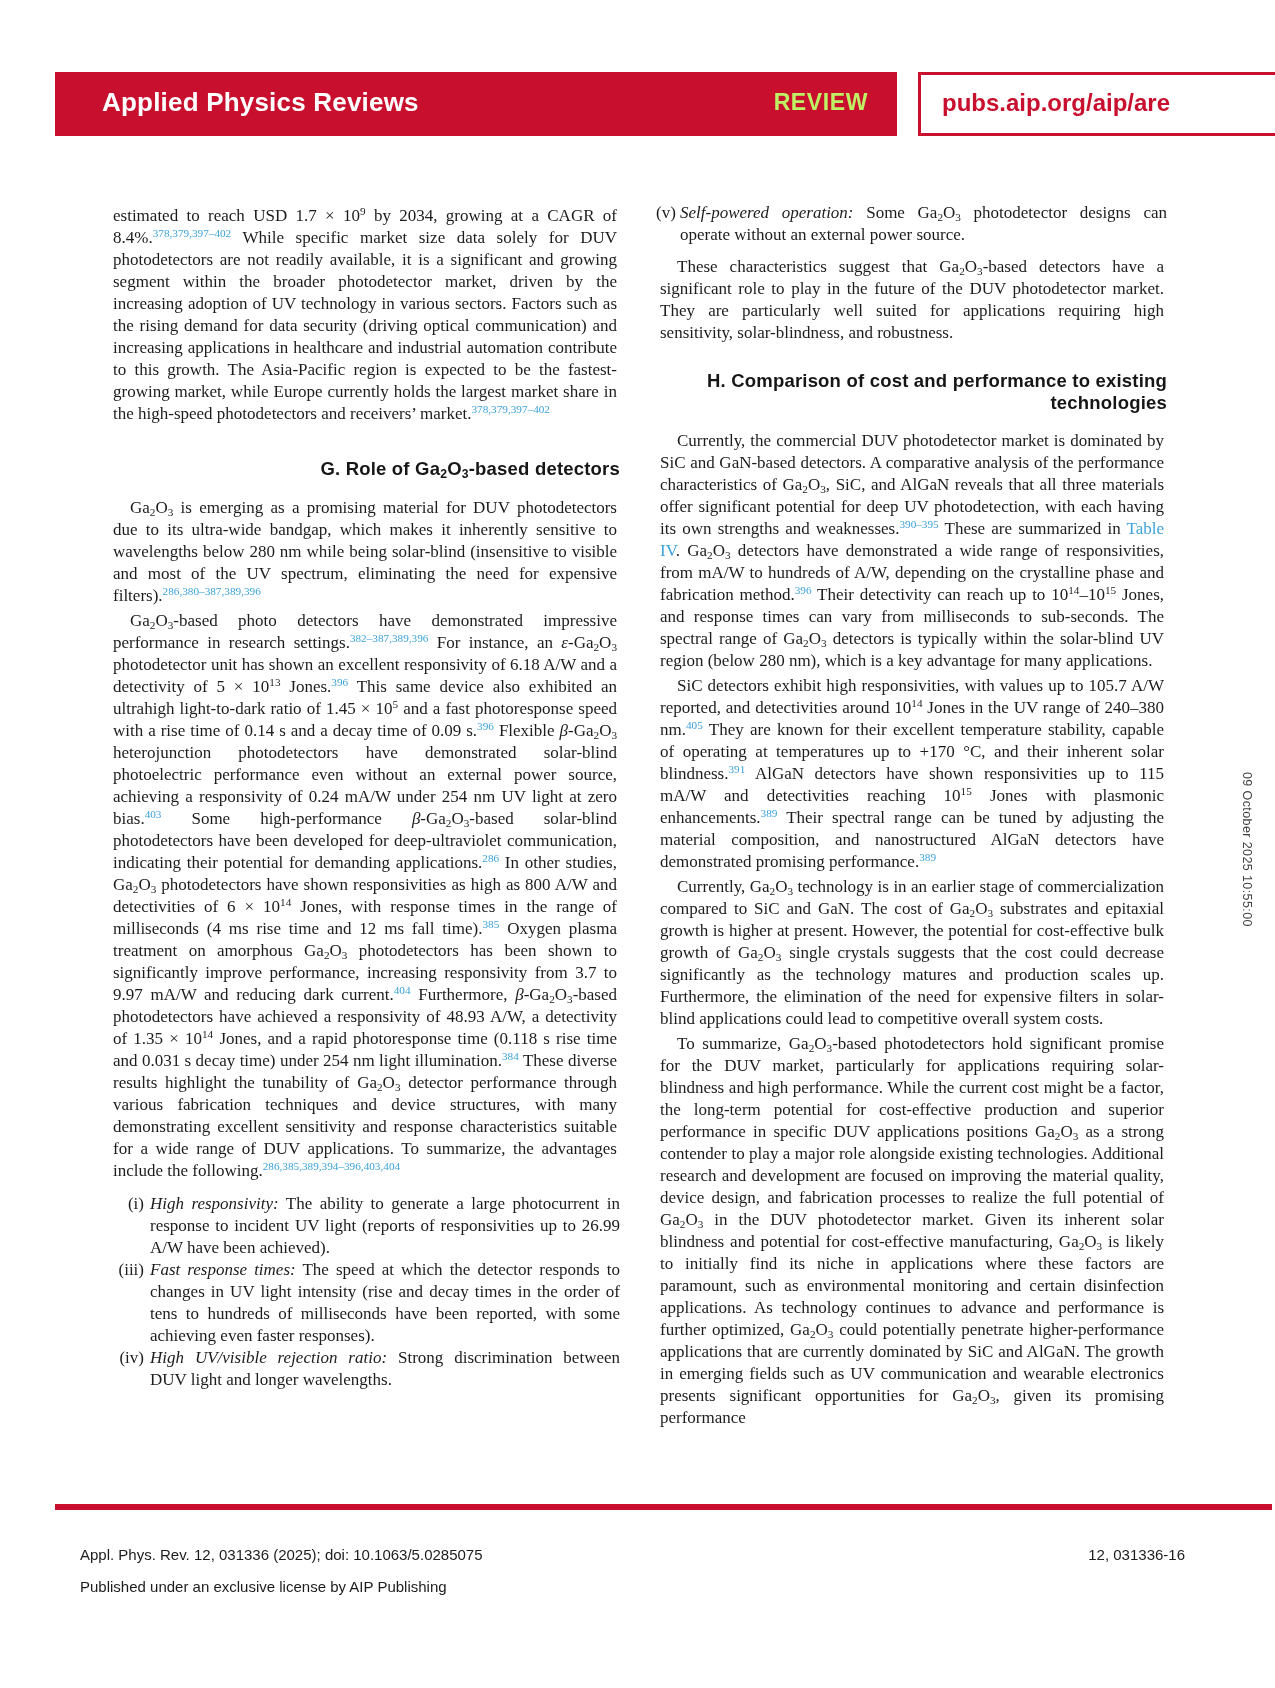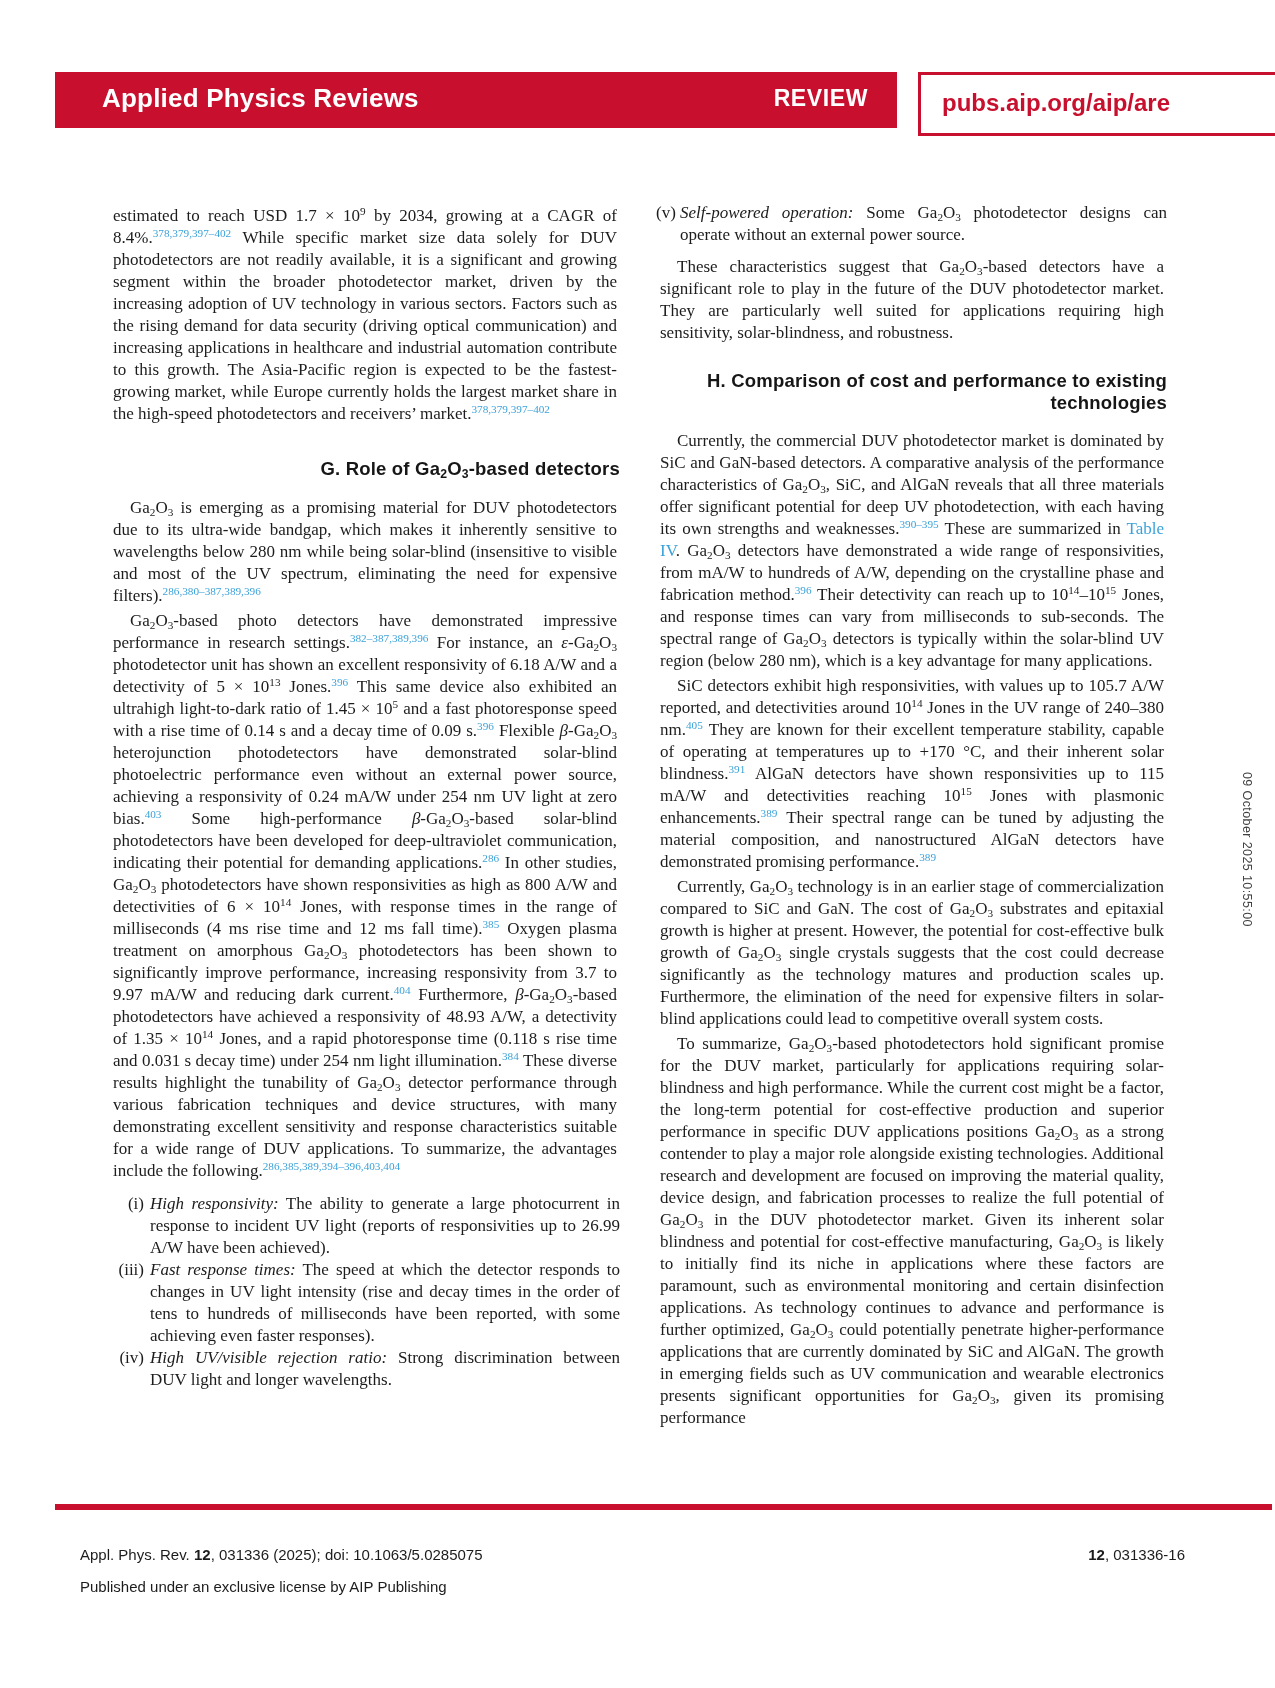--- a/index.html
+++ b/index.html
@@ -1,27 +1,27 @@
 <!DOCTYPE html>
 <html lang="en" style="--red: #c8102e; --link: #3ba2d9;"><head>
 <meta charset="utf-8">
 <style>
   html,body{margin:0;padding:0;background:#ffffff;}
   body{width:1275px;height:1688px;overflow:hidden;}
   .page{position:relative;width:1275px;height:1688px;background:#fff;
         font-family:"Liberation Serif",serif;color:#1c1c1c;}
 
   
-  .banner{position:absolute;left:55px;top:72px;width:842px;height:56px;background:var(--red);}
+  .banner{position:absolute;left:55px;top:72px;width:842px;height:64px;background:var(--red);}
   .jtitle{position:absolute;left:47px;top:50%;transform:translateY(-54%);
           font-family:"Liberation Sans",sans-serif;font-weight:700;font-size:26px;
           color:#fff;letter-spacing:.2px;white-space:nowrap;}
   .jtype{position:absolute;right:29px;top:50%;transform:translateY(-54%);
          font-family:"Liberation Sans",sans-serif;font-weight:700;font-size:23px;
-         color:#ffffff;letter-spacing:.6px;}
+         color:#bef264;letter-spacing:.6px;}
   .pubs{position:absolute;left:906px;top:72px;width:366px;height:64px;
         border:3px solid var(--red);box-sizing:border-box;background:#fff;margin-left:12px;}
   .pubs .site{position:absolute;left:21px;top:50%;transform:translateY(-52%);
         font-family:"Liberation Sans",sans-serif;font-weight:700;font-size:24px;
         color:var(--red);white-space:nowrap;}
 
   
   .col{position:absolute;top:202px;width:510px;font-size:17px;line-height:22px;
        text-align:justify;hyphens:auto;-webkit-hyphens:auto;}
   .col-left{left:110px;}
@@ -37,21 +37,21 @@
   .li{position:relative;padding-left:40px;}
   .li .lbl{position:absolute;left:-6px;top:0;width:40px;text-align:right;}
   .li-v{position:relative;padding-left:23px;margin-bottom:10px;}
   .li-v .lbl{position:absolute;left:-1px;top:0;width:20px;text-align:left;}
 
   
   sup{font-size:66%;line-height:0;vertical-align:baseline;position:relative;top:-0.5em;}
   sub{font-size:66%;line-height:0;vertical-align:baseline;position:relative;top:0.27em;}
   .rs-ref,.rs-link{color:var(--link);}
   .rs-i{font-style:italic;}
-  .rs-b{font-weight:700;}
+  .rs-b{font-weight:400;}
 
   
   .rule{position:absolute;left:55px;top:1504px;width:1217px;height:6px;background:var(--red);}
   .f1{position:absolute;left:80px;top:1546px;width:1105px;display:flex;
       justify-content:space-between;font-family:"Liberation Sans",sans-serif;
       font-size:15px;color:#1c1c1c;}
   .f2{position:absolute;left:80px;top:1578px;font-family:"Liberation Sans",sans-serif;
       font-size:15px;color:#1c1c1c;}
 
   

